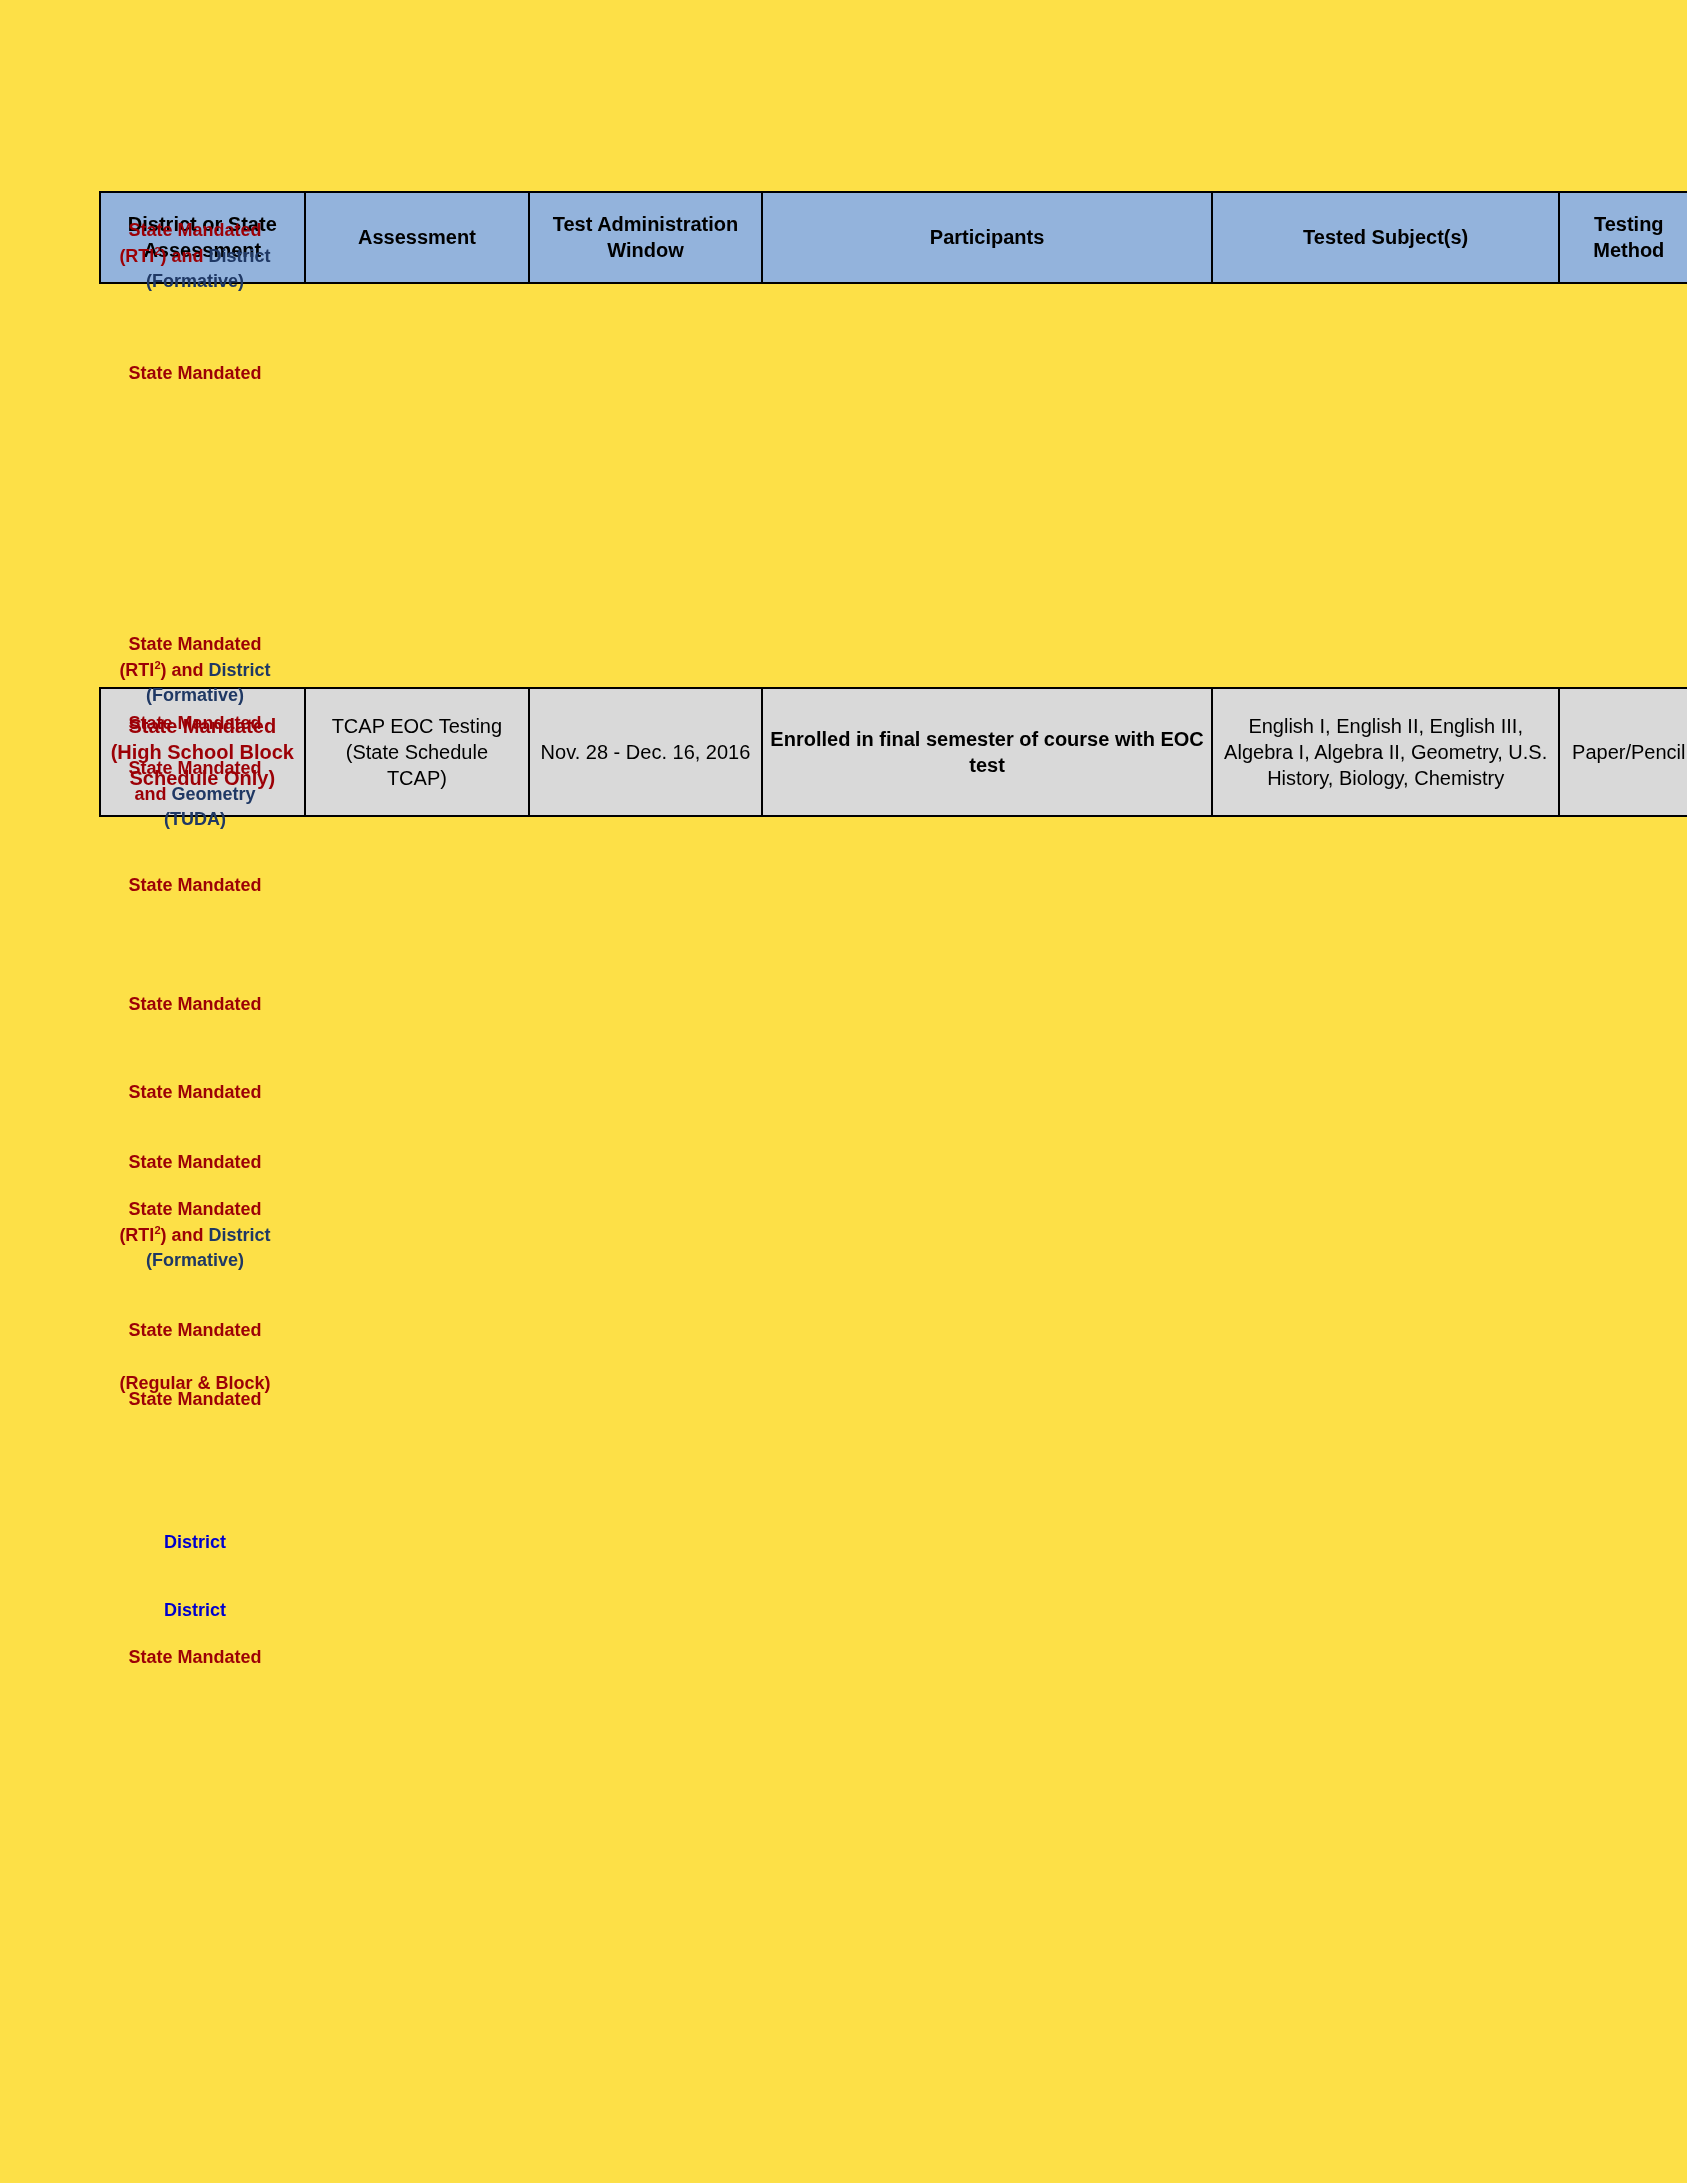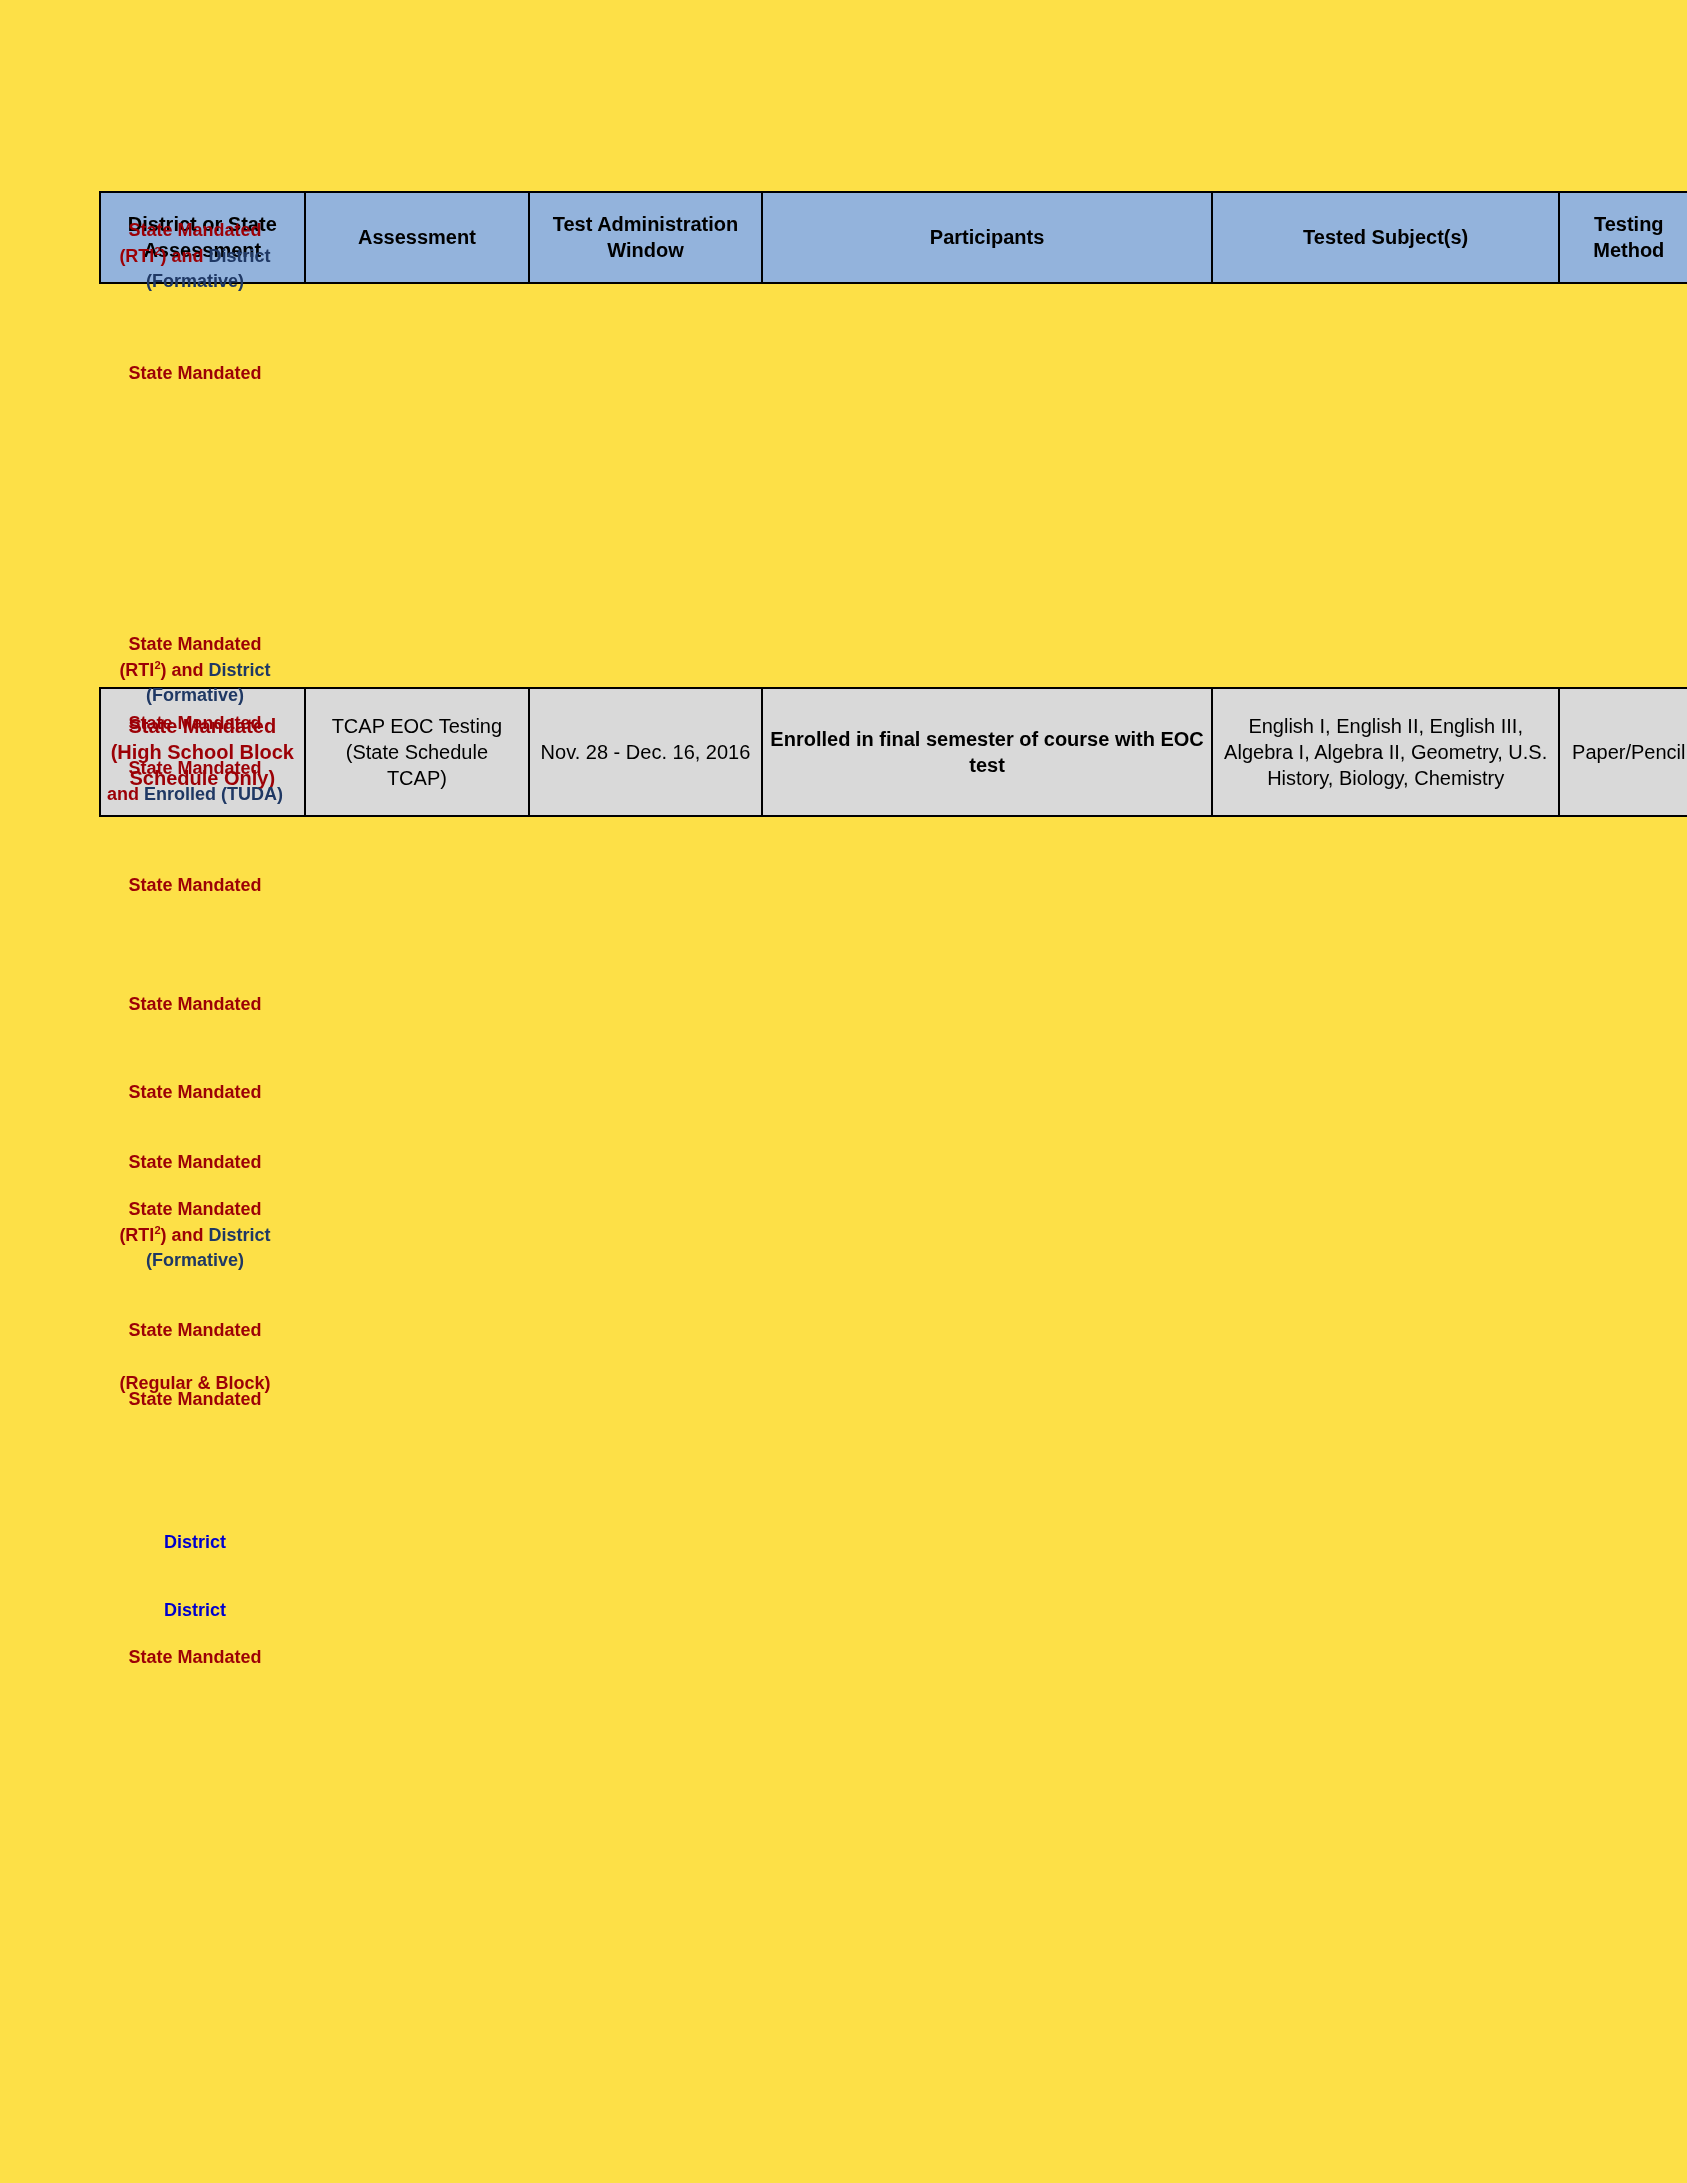--- a/index.html
+++ b/index.html
@@ -148,21 +148,21 @@
     <span class="u">(RTI</span><sup class="u">2</sup><span class="u">) and </span><span class="nv u">District </span><br>
     <span class="nv u">(Formative)</span>
   </div>
 
   <div class="frag red" style="top:711px;">
     <span class="u">State Mandated </span>
   </div>
 
   <div class="frag red" style="top:756px;">
     <span class="u">State Mandated </span><br>
-    <span class="u">and </span><span class="nv u">Enrolled (TUDA)</span>
+    <span class="u">and </span><span class="nv u">Geometry (TUDA)</span>
   </div>
 
   <div class="frag red" style="top:873px;">
     <span class="u">State Mandated</span>
   </div>
 
   <div class="frag red" style="top:992px;">
     <span class="u">State Mandated</span>
   </div>
 

